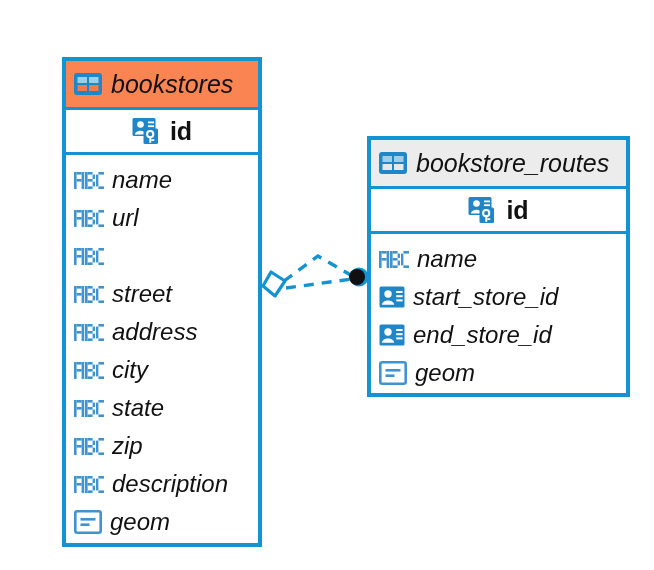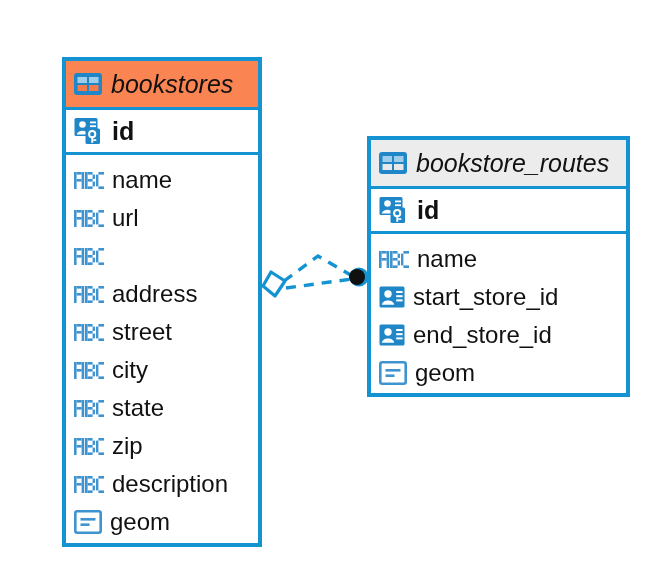--- a/index.html
+++ b/index.html
@@ -53,30 +53,32 @@
   .pk-row {
     display: flex;
     align-items: center;
     box-sizing: border-box;
     height: 48px;
     padding: 0 8px;
     gap: 8px;
     border-top: 3px solid #1393d2;
     border-bottom: 3px solid #1393d2;
     background: #ffffff;
+    justify-content: center;
   }
   .pk-row .col-name {
     font-size: 25px;
     font-weight: bold;
     color: #111111;
     line-height: 1;
   }
 
   .cols {
     padding: 6px 16px 6px 0;
+    font-style: italic;
   }
   .col-row {
     display: flex;
     align-items: center;
     box-sizing: border-box;
     height: 38px;
     padding: 0 8px;
     gap: 8px;
   }
   .col-row .col-name {
@@ -231,44 +233,44 @@
               <rect x="18.6" y="2.6" width="2.4" height="4.4"></rect>
                 <rect x="13.6" y="7" width="5" height="2.6"></rect>
               <rect x="18.6" y="9.6" width="2.4" height="4.8"></rect>
                 <rect x="13.6" y="14.4" width="5" height="2.6"></rect>
               <rect x="24.4" y="0" width="5.6" height="2.6"></rect>
                 <rect x="22" y="2.6" width="2.4" height="11.8"></rect>
               <rect x="24.4" y="14.4" width="5.6" height="2.6"></rect>
             </g>
           </svg>
         </span>
+        <span class="col-name">street</span>
+      </div>
+
+      <div class="col-row">
+        <span class="icon icon-abc">
+          <svg viewBox="0 0 30 17" width="30" height="17" aria-hidden="true">
+            <g fill="#3f93cf">
+              <rect x="0" y="0" width="2.6" height="17"></rect>
+                <rect x="2.6" y="0" width="5" height="2.6"></rect>
+              <rect x="7.6" y="0" width="2.6" height="17"></rect>
+                <rect x="2.6" y="7" width="5" height="2.6"></rect>
+              <rect x="11" y="0" width="2.6" height="17"></rect>
+                <rect x="13.6" y="0" width="5" height="2.6"></rect>
+              <rect x="18.6" y="2.6" width="2.4" height="4.4"></rect>
+                <rect x="13.6" y="7" width="5" height="2.6"></rect>
+              <rect x="18.6" y="9.6" width="2.4" height="4.8"></rect>
+                <rect x="13.6" y="14.4" width="5" height="2.6"></rect>
+              <rect x="24.4" y="0" width="5.6" height="2.6"></rect>
+                <rect x="22" y="2.6" width="2.4" height="11.8"></rect>
+              <rect x="24.4" y="14.4" width="5.6" height="2.6"></rect>
+            </g>
+          </svg>
+        </span>
         <span class="col-name">address</span>
-      </div>
-
-      <div class="col-row">
-        <span class="icon icon-abc">
-          <svg viewBox="0 0 30 17" width="30" height="17" aria-hidden="true">
-            <g fill="#3f93cf">
-              <rect x="0" y="0" width="2.6" height="17"></rect>
-                <rect x="2.6" y="0" width="5" height="2.6"></rect>
-              <rect x="7.6" y="0" width="2.6" height="17"></rect>
-                <rect x="2.6" y="7" width="5" height="2.6"></rect>
-              <rect x="11" y="0" width="2.6" height="17"></rect>
-                <rect x="13.6" y="0" width="5" height="2.6"></rect>
-              <rect x="18.6" y="2.6" width="2.4" height="4.4"></rect>
-                <rect x="13.6" y="7" width="5" height="2.6"></rect>
-              <rect x="18.6" y="9.6" width="2.4" height="4.8"></rect>
-                <rect x="13.6" y="14.4" width="5" height="2.6"></rect>
-              <rect x="24.4" y="0" width="5.6" height="2.6"></rect>
-                <rect x="22" y="2.6" width="2.4" height="11.8"></rect>
-              <rect x="24.4" y="14.4" width="5.6" height="2.6"></rect>
-            </g>
-          </svg>
-        </span>
-        <span class="col-name">street</span>
       </div>
 
       <div class="col-row">
         <span class="icon icon-abc">
           <svg viewBox="0 0 30 17" width="30" height="17" aria-hidden="true">
             <g fill="#3f93cf">
               <rect x="0" y="0" width="2.6" height="17"></rect>
                 <rect x="2.6" y="0" width="5" height="2.6"></rect>
               <rect x="7.6" y="0" width="2.6" height="17"></rect>
                 <rect x="2.6" y="7" width="5" height="2.6"></rect>

